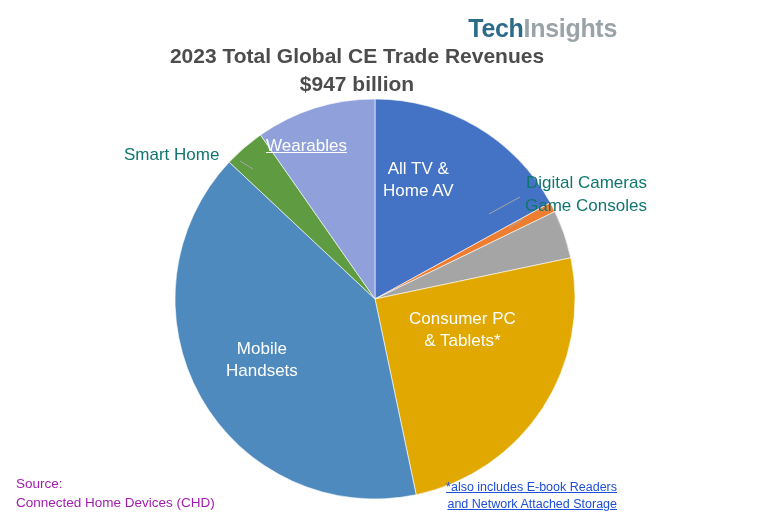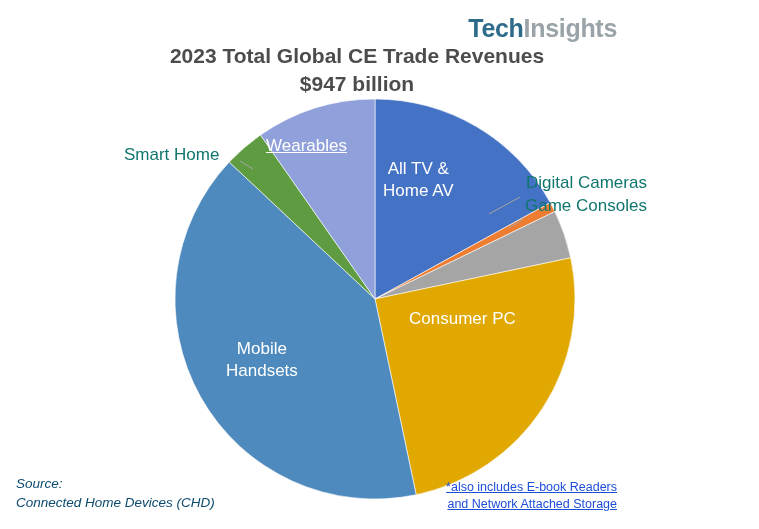--- a/index.html
+++ b/index.html
@@ -84,22 +84,21 @@
   }
   .lbl-smart   { left: 124px; top: 144px; }
   .lbl-cams    { left: 525px; top: 172px; text-align: right; }
   .lbl-cams .l2 { display:block; text-align: right; }
 
   
   .source-note {
     position: absolute;
     left: 16px;
     bottom: 16px;
-    font-style: italic;
-    color: #0c4a6e;
+    color: #a21caf;
     font-size: 13.5px;
     line-height: 1.4;
   }
   .asterisk-note {
     position: absolute;
     right: 16px;
     bottom: 16px;
     text-align: right;
     color: #1d4ed8;
     font-size: 12.5px;
@@ -139,20 +138,21 @@
     </svg>
   </div>
 
   <div class="slice-label lbl-tv">
     <div>All TV &amp;</div>
     <div>Home AV</div>
   </div>
 
   <div class="slice-label lbl-pc">
     <div>Consumer PC</div>
+    <div>&amp; Tablets*</div>
   </div>
 
   <div class="slice-label lbl-mobile">
     <div>Mobile</div>
     <div>Handsets</div>
   </div>
 
   <div class="slice-label lbl-wear">Wearables</div>
 
   <div class="out-label lbl-smart">Smart Home</div>

